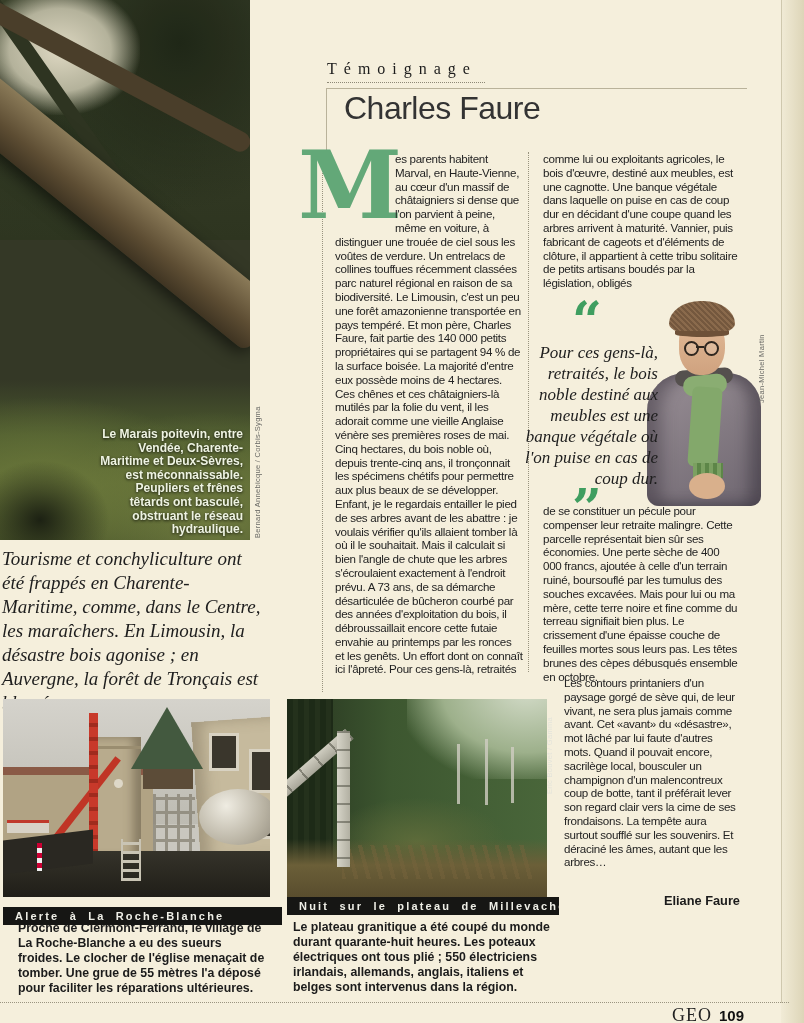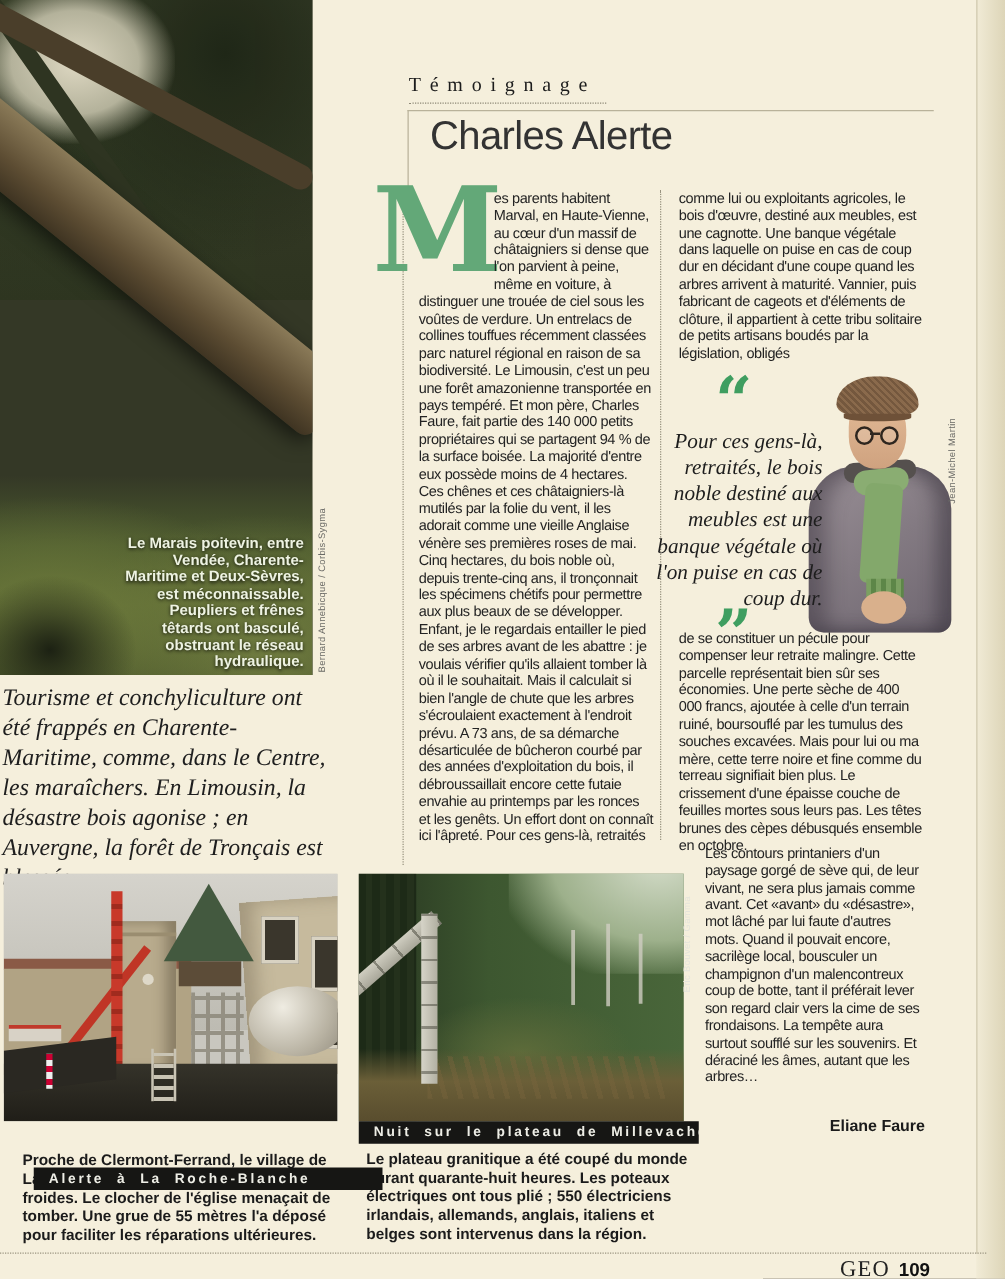--- a/index.html
+++ b/index.html
@@ -43,21 +43,21 @@
   .vcred{writing-mode:vertical-rl;transform:rotate(180deg);font-size:7.5px;letter-spacing:.3px;color:#6a6a66;white-space:nowrap;}
   .cred-marais{left:253px;top:418px;height:120px;}
   .cred-portrait{left:757px;top:293px;height:110px;}
   .cred-mille{left:545px;top:704px;height:90px;color:#e4e4da;z-index:3;}
 
   
   .marais-caption{left:93px;top:428px;width:150px;text-align:right;font-weight:bold;font-size:12px;
                   line-height:13.6px;color:#eef3e2;text-shadow:0 1px 3px rgba(0,0,0,.8);z-index:3;}
   .capbar{height:18px;background:#161614;color:#eeeee6;font-weight:bold;font-size:11px;letter-spacing:2.2px;
           word-spacing:5px;line-height:18px;padding-left:12px;white-space:nowrap;overflow:hidden;z-index:3;}
-  .bar-roche{left:3px;top:934px;width:267px;margin-left:24px;}
+  .bar-roche{left:3px;top:907px;width:267px;}
   .bar-mille{left:287px;top:897px;width:260px;}
   .photocap{font-weight:bold;font-size:12.3px;line-height:15px;color:#1b1b1b;}
   .cap-roche{left:18px;top:921px;width:248px;}
   .cap-mille{left:293px;top:920px;width:258px;}
 
   
   .footer{left:620px;top:1005px;width:124px;text-align:right;}
   .footer .geo{font-family:"Liberation Serif",serif;font-size:18px;letter-spacing:1px;color:#222;}
   .footer .pno{font-weight:bold;font-size:15px;color:#111;margin-left:7px;}
 
@@ -187,21 +187,21 @@
   </div>
   <div class="abs marais-caption z2">Le Marais poitevin, entre Vendée, Charente-Maritime et Deux-Sèvres, est méconnaissable. Peupliers et frênes têtards ont basculé, obstruant le réseau hydraulique.</div>
   <div class="abs vcred cred-marais">Bernard Annebicque / Corbis-Sygma</div>
 
   <div class="abs intro">Tourisme et conchyliculture ont été frappés en Charente-Maritime, comme, dans le Centre, les maraîchers. En Limousin, la désastre bois agonise ; en Auvergne, la forêt de Tronçais est blessée.</div>
 
   <div class="abs kicker">Témoignage</div>
   <div class="abs kicker-underline"></div>
   <div class="abs title-rule-h"></div>
   <div class="abs title-rule-v"></div>
-  <div class="abs title">Charles Alerte</div>
+  <div class="abs title">Charles Faure</div>
 
   <div class="abs col1-border"></div>
   <div class="abs col2-border"></div>
 
   <div class="abs dropcap">M</div>
   <div class="abs bodytxt col1 z2">
     <span class="dropcap-spacer"></span><span>es parents habitent Marval, en Haute-Vienne, au cœur d'un massif de châtaigniers si dense que l'on parvient à peine, même en voiture, à distinguer une trouée de ciel sous les voûtes de verdure. Un entrelacs de collines touffues récemment classées parc naturel régional en raison de sa biodiversité. Le Limousin, c'est un peu une forêt amazonienne transportée en pays tempéré. Et mon père, Charles Faure, fait partie des 140 000 petits propriétaires qui se partagent 94 % de la surface boisée. La majorité d'entre eux possède moins de 4 hectares. Ces chênes et ces châtaigniers-là mutilés par la folie du vent, il les adorait comme une vieille Anglaise vénère ses premières roses de mai. Cinq hectares, du bois noble où, depuis trente-cinq ans, il tronçonnait les spécimens chétifs pour permettre aux plus beaux de se développer. Enfant, je le regardais entailler le pied de ses arbres avant de les abattre : je voulais vérifier qu'ils allaient tomber là où il le souhaitait. Mais il calculait si bien l'angle de chute que les arbres s'écroulaient exactement à l'endroit prévu. A 73 ans, de sa démarche désarticulée de bûcheron courbé par des années d'exploitation du bois, il débroussaillait encore cette futaie envahie au printemps par les ronces et les genêts. Un effort dont on connaît ici l'âpreté. Pour ces gens-là, retraités</span>
   </div>
 
   <div class="abs bodytxt col2p1 z2">comme lui ou exploitants agricoles, le bois d'œuvre, destiné aux meubles, est une cagnotte. Une banque végétale dans laquelle on puise en cas de coup dur en décidant d'une coupe quand les arbres arrivent à maturité. Vannier, puis fabricant de cageots et d'éléments de clôture, il appartient à cette tribu solitaire de petits artisans boudés par la législation, obligés</div>

